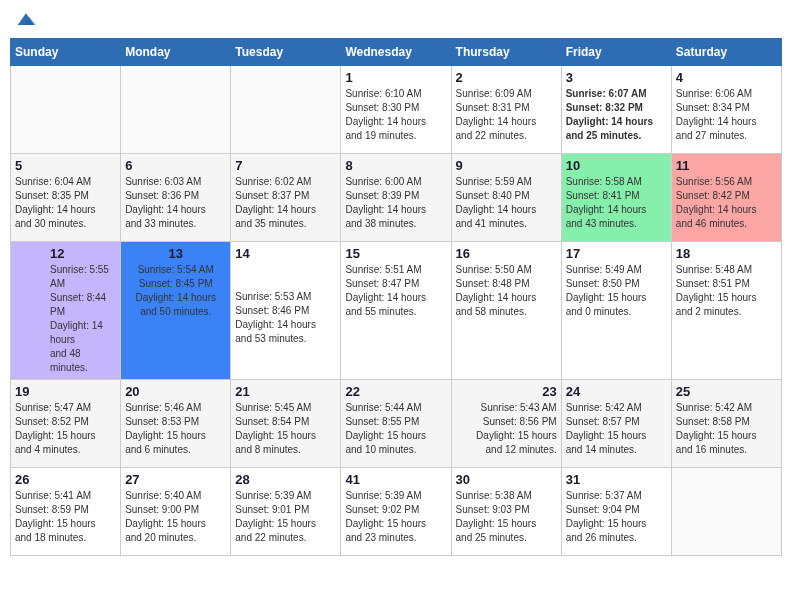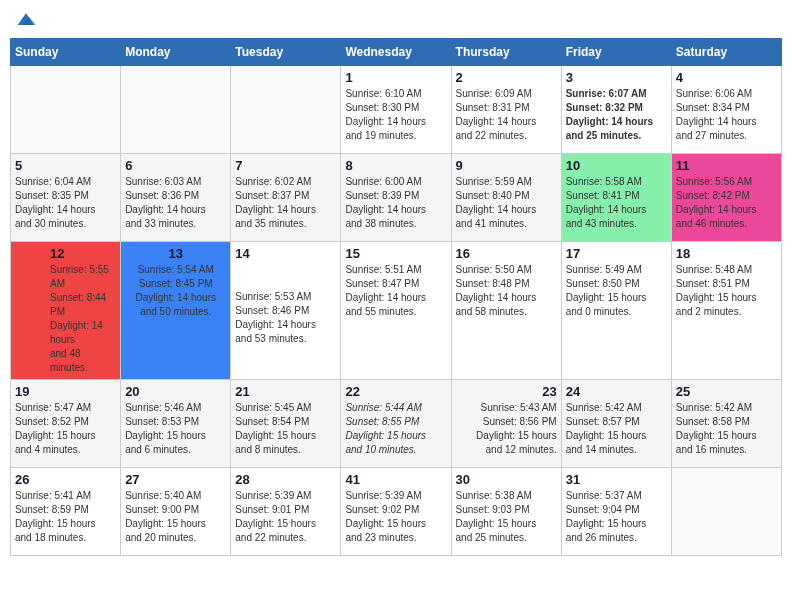--- a/index.html
+++ b/index.html
@@ -194,30 +194,30 @@
 Daylight: 14 hours
 and 41 minutes.</div>
         </td>
         <td style="background: #86efac;">
           <span class="day-number">10</span>
           <div class="day-info" style="white-space: pre-line;">Sunrise: 5:58 AM
 Sunset: 8:41 PM
 Daylight: 14 hours
 and 43 minutes.</div>
         </td>
-        <td style="background: #ec4899;">
+        <td style="background: #fca5a5;">
           <span class="day-number">11</span>
           <div class="day-info" style="white-space: pre-line;">Sunrise: 5:56 AM
 Sunset: 8:42 PM
 Daylight: 14 hours
 and 46 minutes.</div>
         </td>
       </tr>
       <tr>
-        <td style="background: #ef4444; padding-left: 39px;">
+        <td style="background: #c4b5fd; padding-left: 39px;">
           <span class="day-number">12</span>
           <div class="day-info" style="white-space: pre-line;">Sunrise: 5:55 AM
 Sunset: 8:44 PM
 Daylight: 14 hours
 and 48 minutes.</div>
         </td>
         <td style="background: #3b82f6; text-align: center;">
           <span class="day-number">13</span>
           <div class="day-info" style="white-space: pre-line;">Sunrise: 5:54 AM
 Sunset: 8:45 PM
@@ -277,21 +277,21 @@
         </td>
         <td style="background: rgb(245, 245, 245);">
           <span class="day-number">21</span>
           <div class="day-info" style="white-space: pre-line;">Sunrise: 5:45 AM
 Sunset: 8:54 PM
 Daylight: 15 hours
 and 8 minutes.</div>
         </td>
         <td style="background: rgb(245, 245, 245);">
           <span class="day-number">22</span>
-          <div class="day-info" style="white-space: pre-line; font-style: italic;">Sunrise: 5:44 AM
+          <div class="day-info" style="white-space: pre-line;">Sunrise: 5:44 AM
 Sunset: 8:55 PM
 Daylight: 15 hours
 and 10 minutes.</div>
         </td>
         <td style="background: rgb(245, 245, 245); text-align: right;">
           <span class="day-number">23</span>
           <div class="day-info" style="white-space: pre-line;">Sunrise: 5:43 AM
 Sunset: 8:56 PM
 Daylight: 15 hours
 and 12 minutes.</div>

